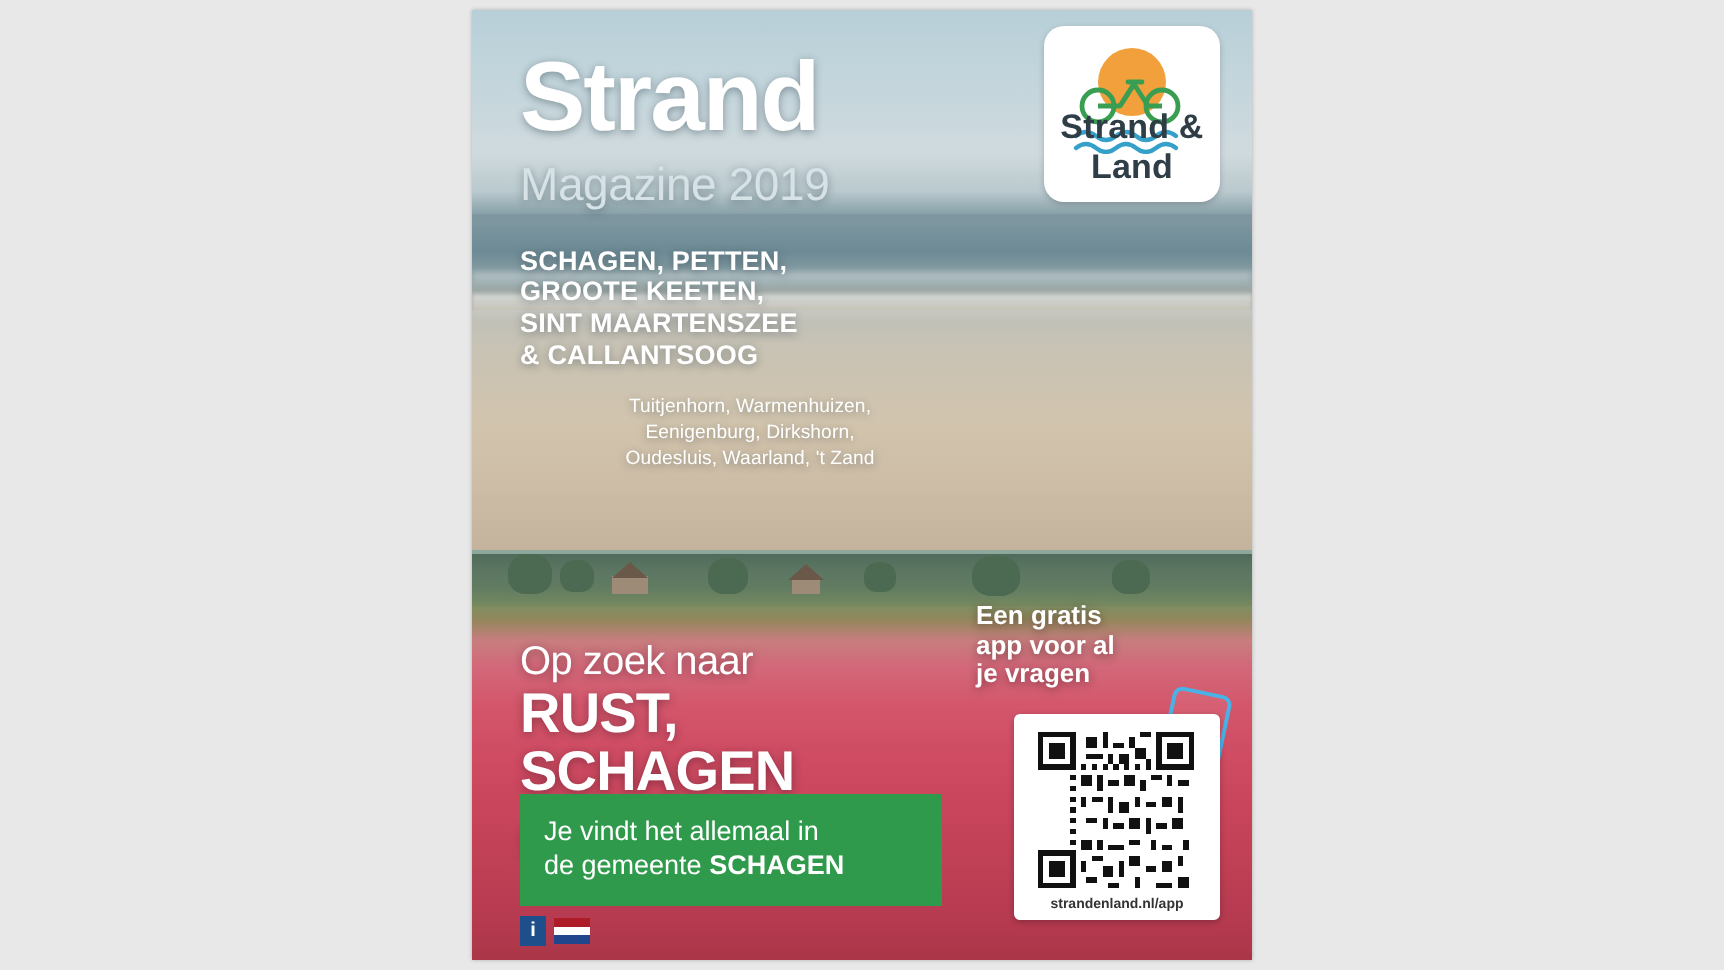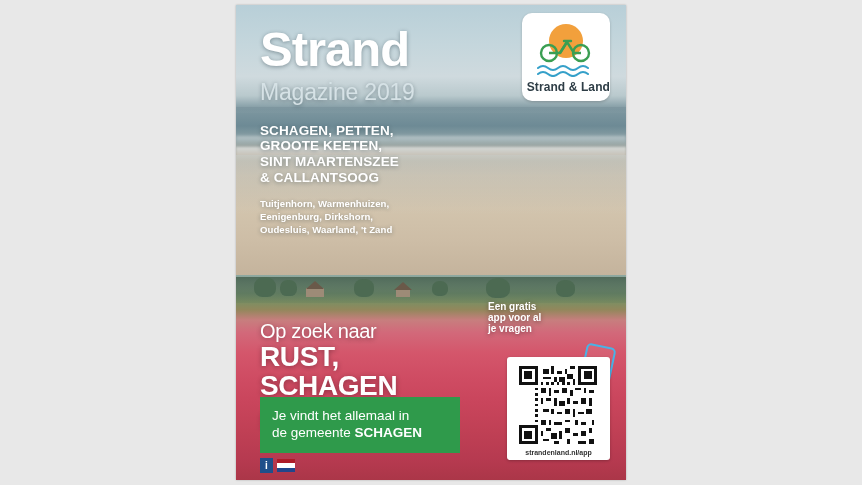--- a/index.html
+++ b/index.html
@@ -147,22 +147,22 @@
     position: absolute; left: 14px; top: 20px;
     width: 60px; height: 30px;
   }
   .logo-waves {
     position: absolute; left: 14px; top: 50px;
     width: 60px; height: 14px;
   }
   .logo-text {
     position: absolute;
     left: 0; right: 0; bottom: 7px;
-    text-align: right;
-    font-size: 12px;
+    text-align: center;
+    font-size: 17px;
     font-weight: bold;
     color: #2e3d46;
     letter-spacing: 0.1px;
   }
 
   
   .title-wrap {
     position: absolute;
     left: 24px; top: 22px;
     width: 230px;
@@ -186,23 +186,24 @@
   .places {
     margin-top: 17px;
     font-size: 13.5px;
     font-weight: bold;
     line-height: 1.18;
     letter-spacing: 0.1px;
   }
   .villages {
     margin-top: 12px;
     font-size: 9.6px;
-    font-weight: bold;
+    font-weight: normal;
     line-height: 1.32;
     letter-spacing: 0.05px;
+    text-align: center;
   }
 
   
   .headline {
     position: absolute;
     left: 24px; top: 315px;
     width: 215px;
     color: #ffffff;
     text-shadow: 0 1px 5px rgba(60,20,30,0.45);
   }
@@ -222,35 +223,35 @@
     line-height: 1.02;
     letter-spacing: -0.4px;
     text-decoration: underline;
   }
 
   
   .cta {
     position: absolute;
     left: 24px; top: 392px;
     width: 172px;
-    padding: 10px 16px 11px 12px;
+    padding: 10px 27px 11px 12px;
     background: #2f9a4b;
     color: #ffffff;
     font-size: 13.5px;
     line-height: 1.28;
   }
   .cta b { font-weight: bold; text-align: right; }
 
   
   .app-text {
     position: absolute;
     right: 18px; top: 296px;
     width: 120px;
     color: #ffffff;
-    font-size: 10px;
+    font-size: 13px;
     font-weight: bold;
     line-height: 1.12;
     text-shadow: 0 1px 4px rgba(60,25,30,0.5);
   }
   .qr-card {
     position: absolute;
     right: 16px; top: 352px;
     width: 103px; height: 103px;
     background: #ffffff;
     border-radius: 3px;

